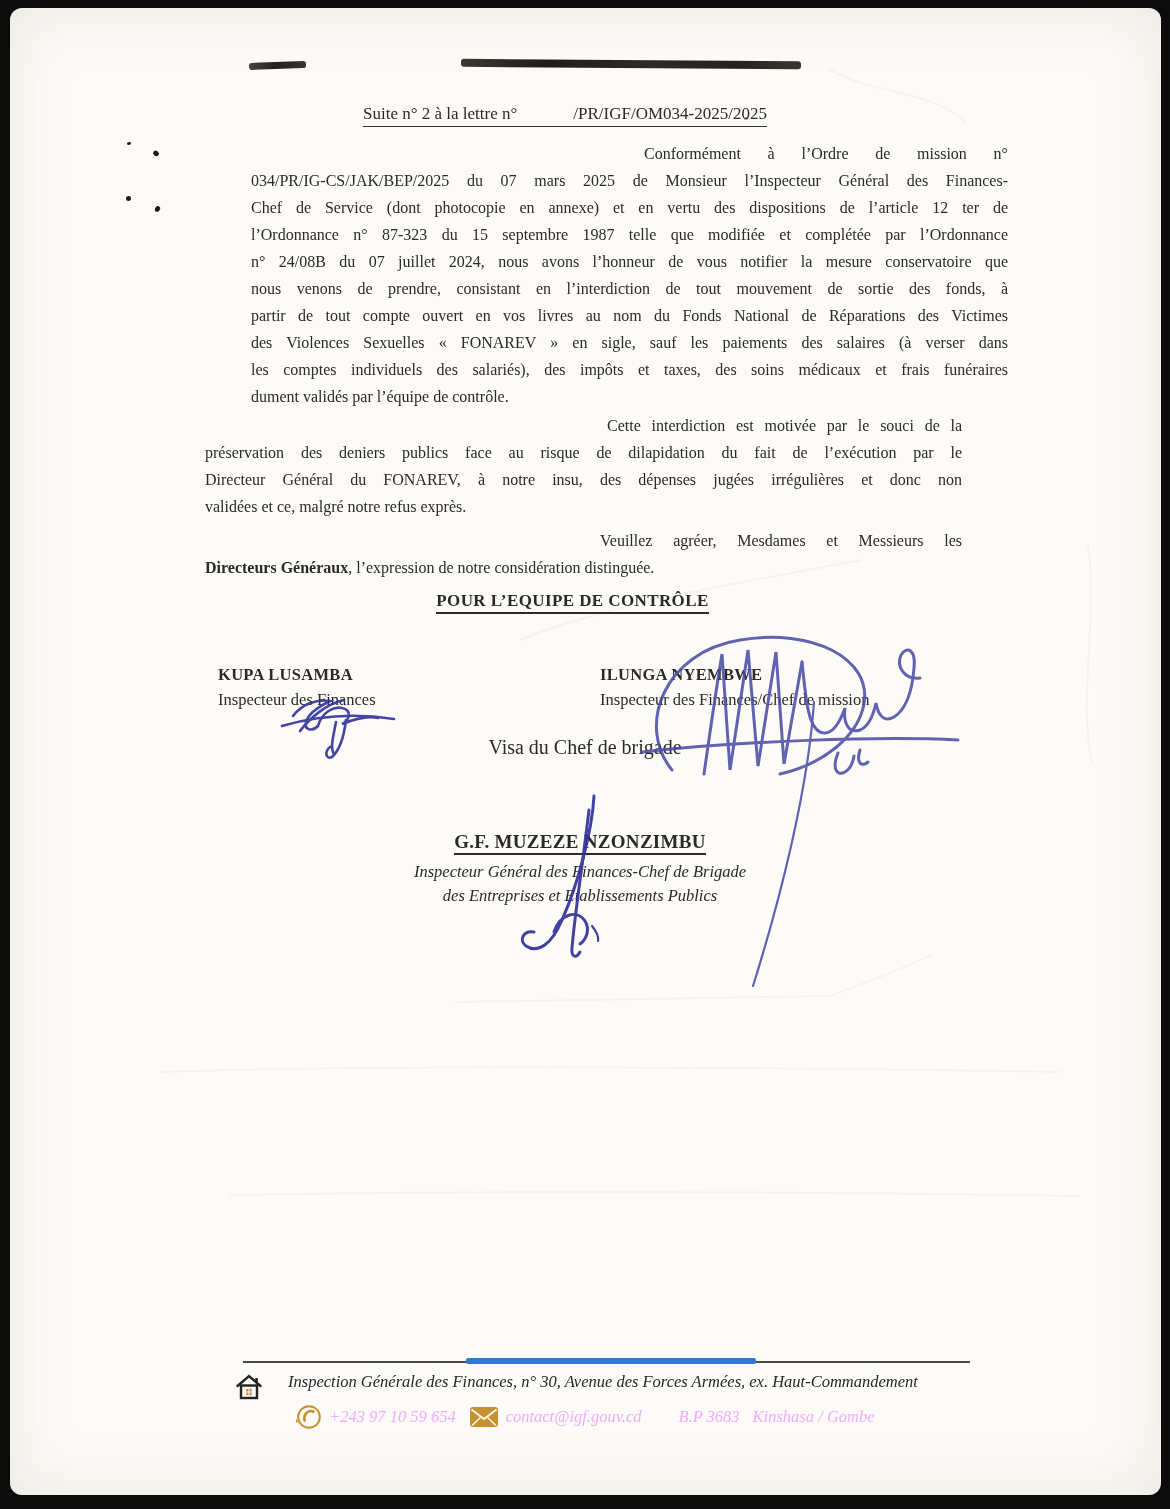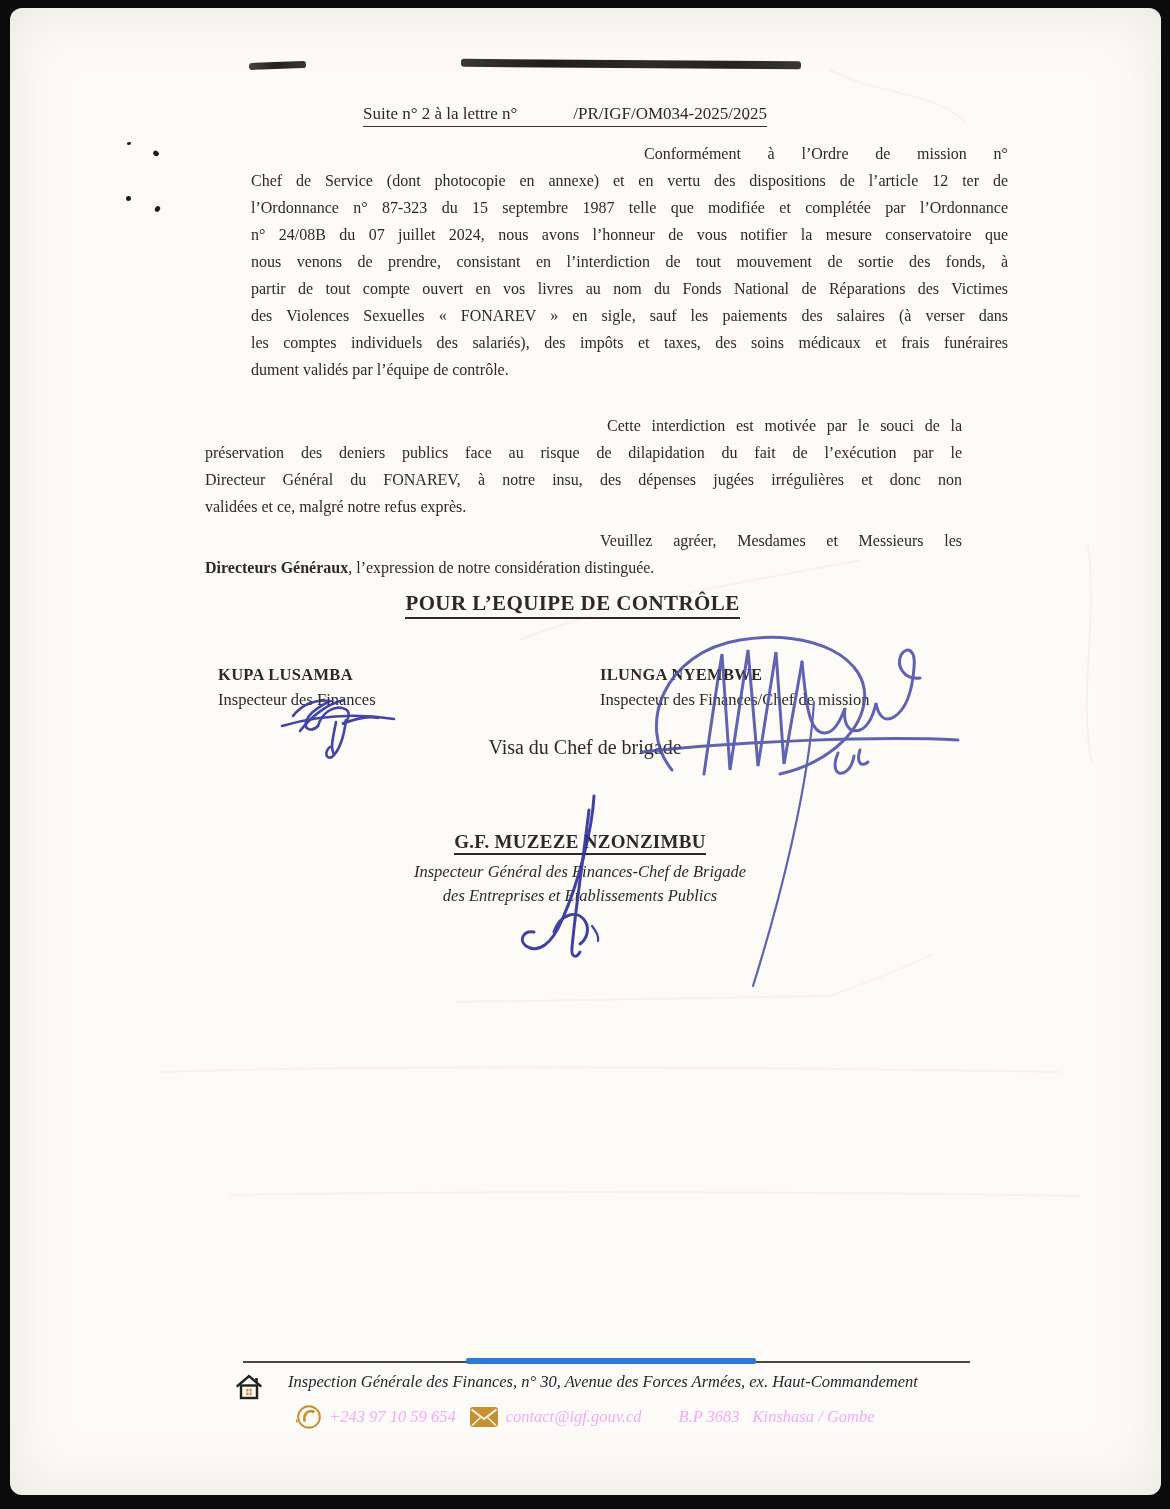--- a/index.html
+++ b/index.html
@@ -24,21 +24,21 @@
   }
   .suite .gap{display:inline-block;width:56px;}
   .para{left:205px;width:757px;font-size:16px;line-height:27px;}
   .p1{top:140px;margin-left:46px;}
   .p2{top:412px;}
   .p3{top:527px;}
   .tline{white-space:nowrap;text-align:justify;text-align-last:justify;}
   .tline.last{text-align-last:left;}
   .team-heading{
     left:205px;top:591px;width:735px;text-align:center;
-    font-size:21px;font-weight:bold;letter-spacing:.4px;
+    font-size:17px;font-weight:bold;letter-spacing:.4px;
   }
   .team-heading span{border-bottom:2px solid #2c2b27;padding-bottom:2px;}
   .sig-block{text-align:left;font-size:16.5px;line-height:25px;}
   .sig-left{left:218px;top:662px;width:280px;}
   .sig-right{left:600px;top:662px;width:340px;}
   .sig-name{font-weight:bold;letter-spacing:.3px;}
   .visa{
     left:420px;top:736px;width:330px;text-align:center;
     font-size:20px;font-weight:normal;
   }
@@ -80,20 +80,21 @@
   <div class="speck" style="left:126px;top:196px;width:5px;height:5px;"></div>
   <div class="speck" style="left:155px;top:206px;width:5px;height:6px;transform:rotate(25deg);"></div>
   <div class="speck" style="left:744px;top:117px;width:4px;height:3px;opacity:.45;"></div>
 
   <div class="abs suite">
     <span>Suite n° 2 à la lettre n°</span><span class="gap"></span><span>/PR/IGF/OM034-2025/2025</span>
   </div>
 
   <div class="abs para p1">
       <div class="tline" style="padding-left: 393px;">Conformément à l’Ordre de mission n°</div>
+      <div class="tline">034/PR/IG-CS/JAK/BEP/2025 du 07 mars 2025 de Monsieur l’Inspecteur Général des Finances-</div>
       <div class="tline">Chef de Service (dont photocopie en annexe) et en vertu des dispositions de l’article 12 ter de</div>
       <div class="tline">l’Ordonnance n° 87-323 du 15 septembre 1987 telle que modifiée et complétée par l’Ordonnance</div>
       <div class="tline">n° 24/08B du 07 juillet 2024, nous avons l’honneur de vous notifier la mesure conservatoire que</div>
       <div class="tline">nous venons de prendre, consistant en l’interdiction de tout mouvement de sortie des fonds, à</div>
       <div class="tline">partir de tout compte ouvert en vos livres au nom du Fonds National de Réparations des Victimes</div>
       <div class="tline">des Violences Sexuelles « FONAREV » en sigle,  sauf les paiements des salaires (à verser dans</div>
       <div class="tline">les comptes individuels des salariés), des impôts et taxes, des soins médicaux et frais funéraires</div>
       <div class="tline last">dument validés par l’équipe de contrôle.</div>
     </div>
   <div class="abs para p2">

